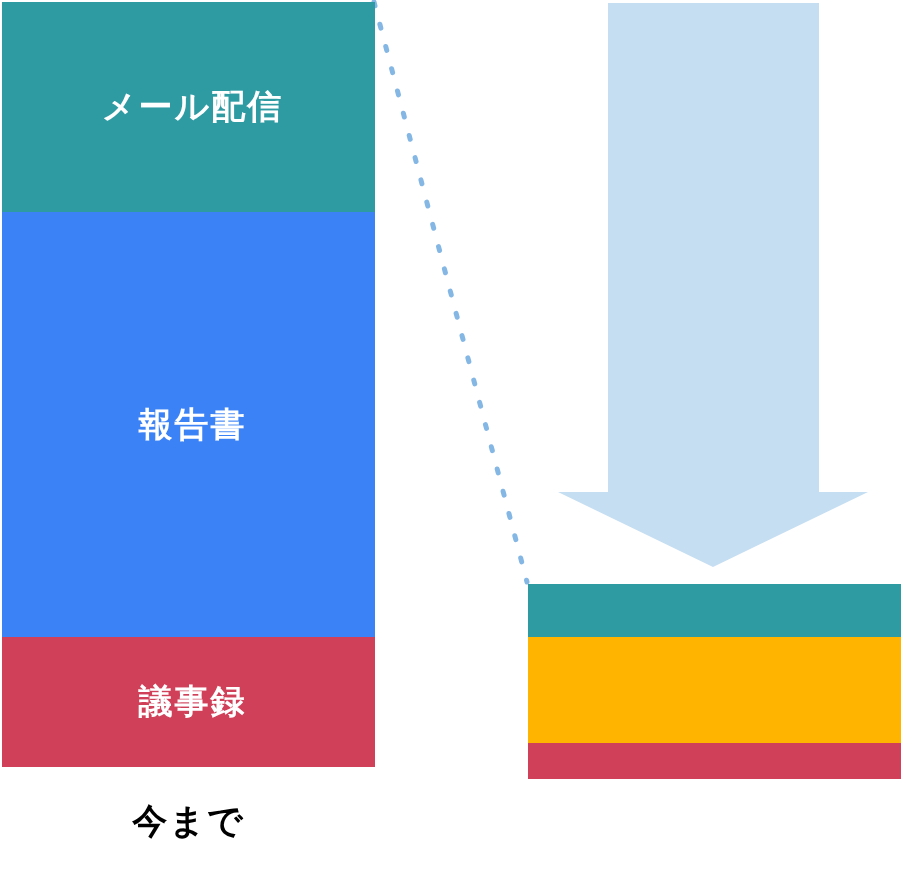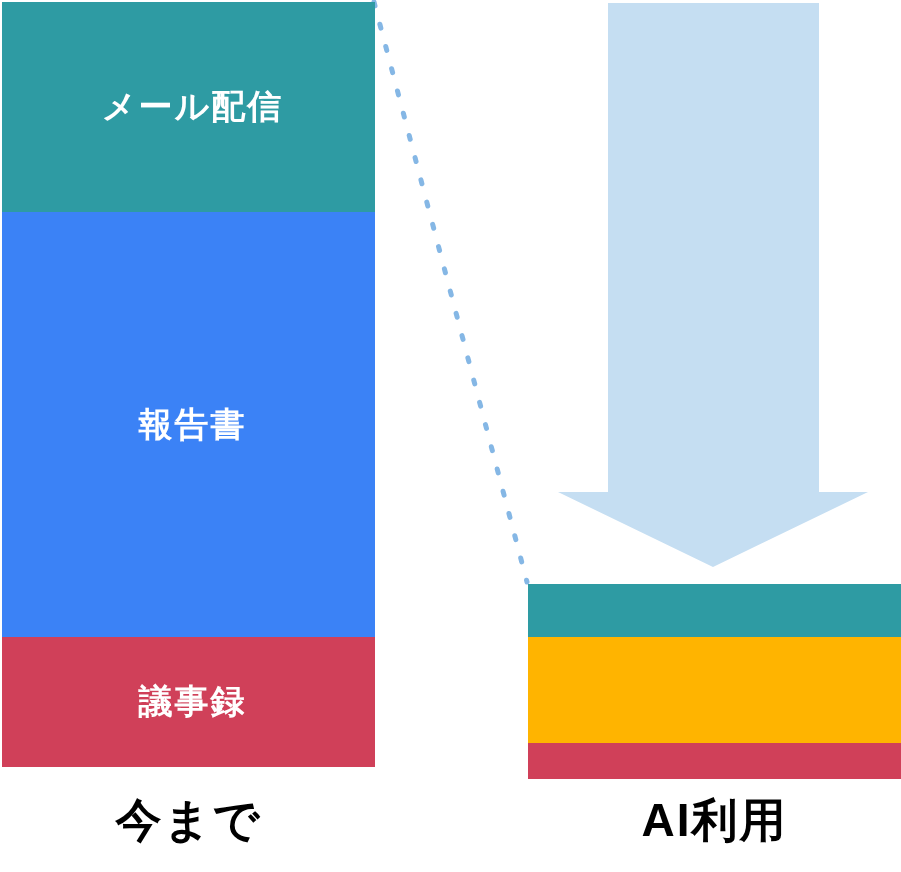--- a/index.html
+++ b/index.html
@@ -53,21 +53,21 @@
     margin-left: 8px;
   }
   .cat-label {
     position: absolute;
     top: 797px;
     height: 48px;
     display: flex;
     align-items: center;
     justify-content: center;
     color: #000000;
-    font-size: 46px;
+    font-size: 35px;
     font-weight: bold;
     letter-spacing: 2px;
     white-space: nowrap;
   }
   .cat-label-before { left: 2px;   width: 373px; }
   .cat-label-after  { left: 528px; width: 373px; }
 </style>
 </head>
 <body>
 
@@ -90,15 +90,14 @@
     </div>
   </div>
 
   <div class="bar bar-after">
     <div class="seg" style="background: rgb(46, 155, 163); height: 53px;"></div>
     <div class="seg" style="background: rgb(255, 180, 0); height: 106px;"></div>
     <div class="seg" style="background: rgb(208, 64, 89); height: 36px;"></div>
   </div>
 
   <div class="cat-label cat-label-before">今まで</div>
-  <div class="cat-label cat-label-after">AI利用</div>
 
 </div>
 
 </body></html>

